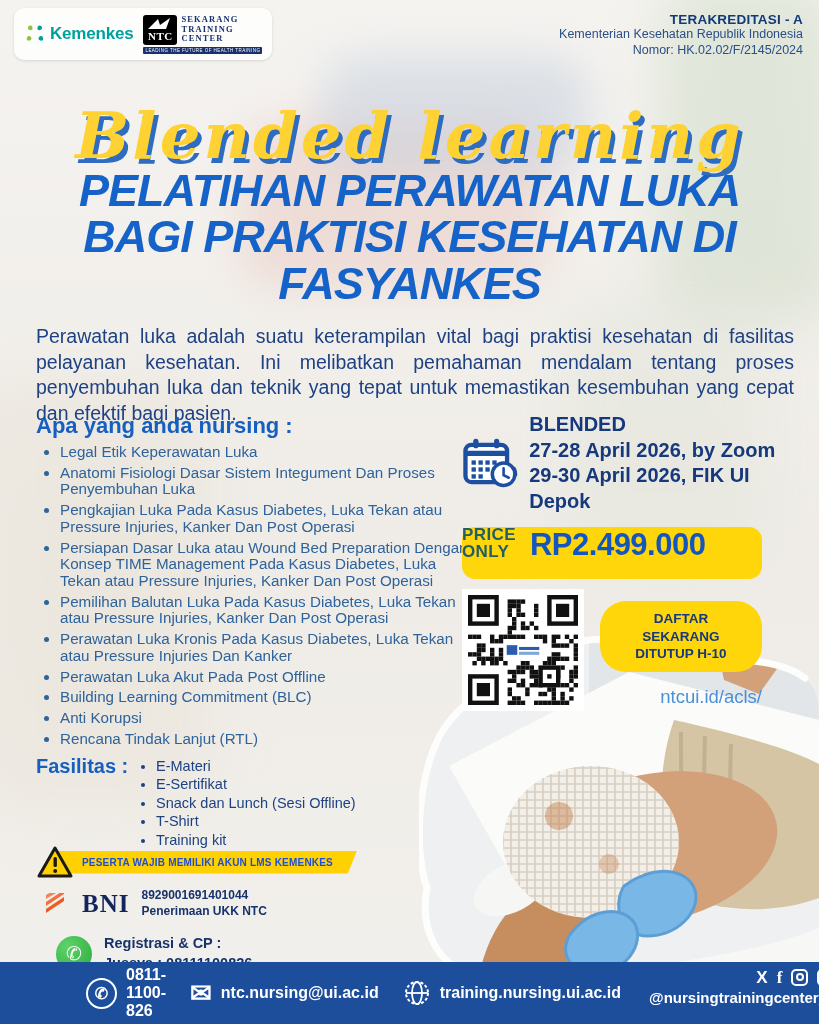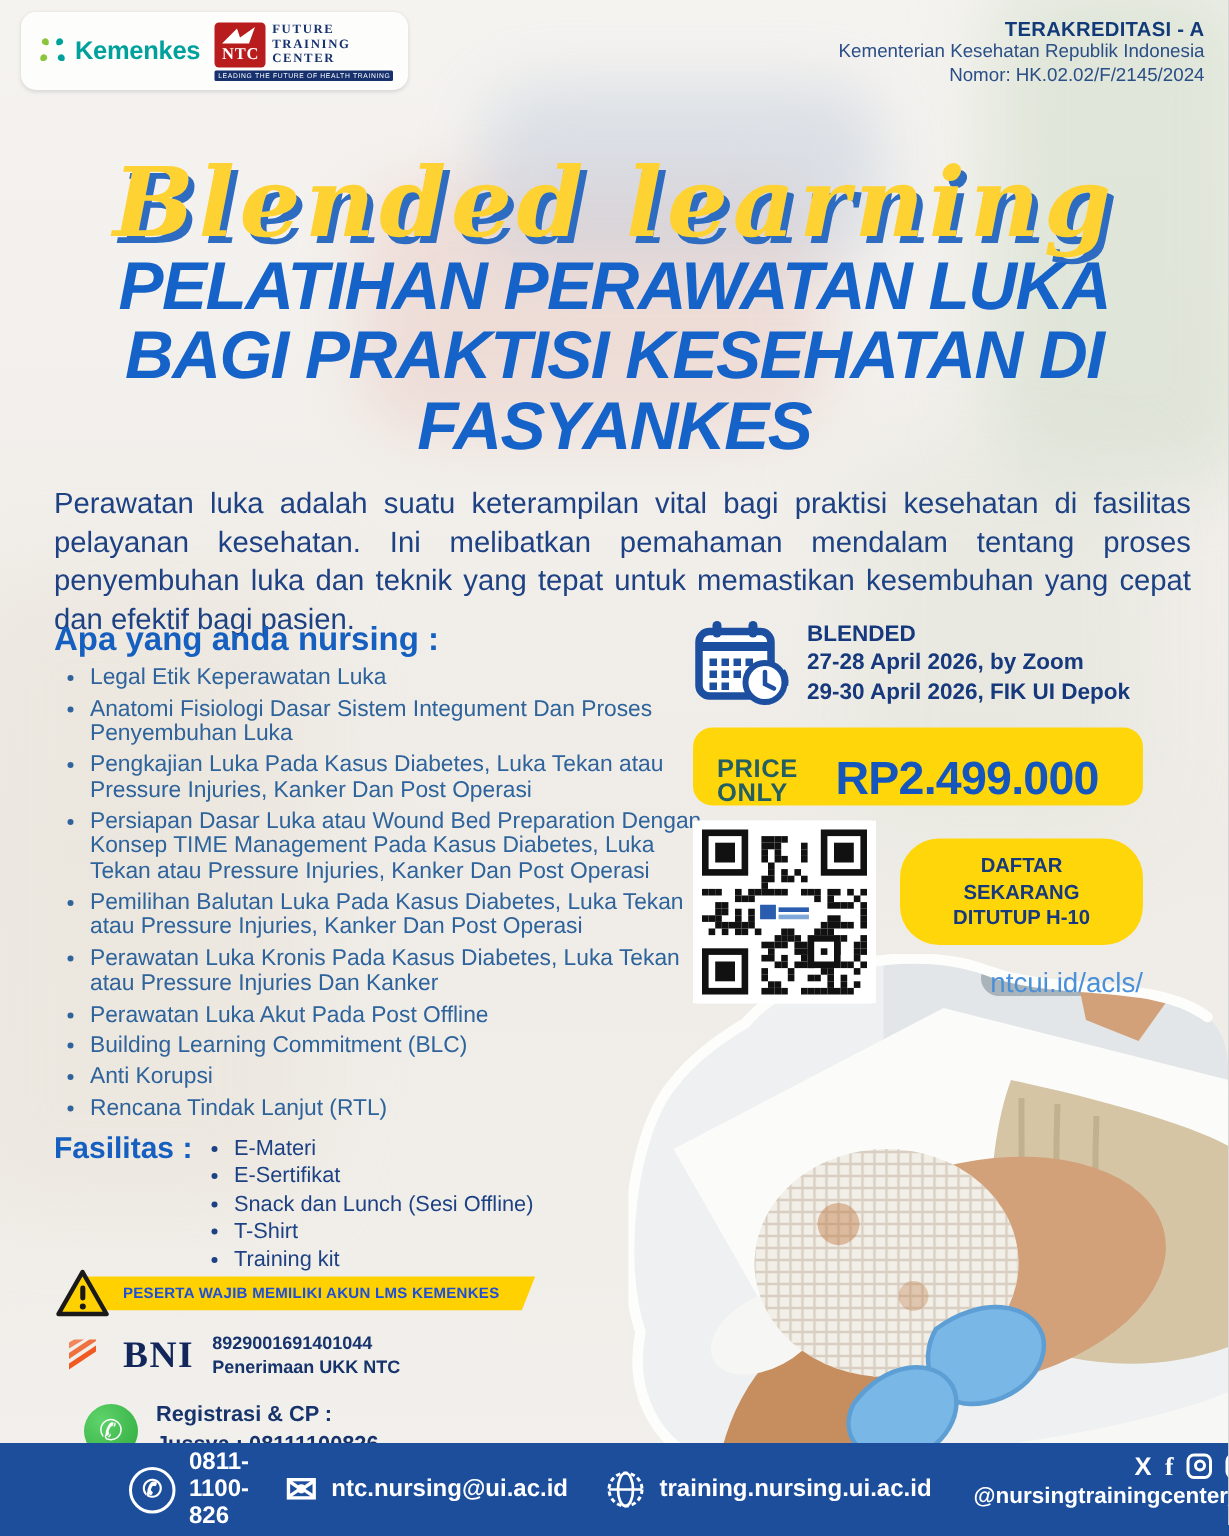--- a/index.html
+++ b/index.html
@@ -16,21 +16,21 @@
   .bgE{ right:50px; top:300px; width:210px; height:260px; background:#dde2d6; opacity:.38; filter:blur(28px); }
 
   
   .logo-card { position:absolute; left:14px; top:8px; height:52px; padding:4px 10px; background:#fdfdfc;
                border-radius:10px; display:flex; align-items:center; gap:10px; z-index:6;
                box-shadow:0 1px 3px rgba(0,0,0,.12); }
   .kemenkes { display:flex; align-items:center; gap:4px; }
   .kemenkes-text { font-size:17px; font-weight:bold; color:#00a19c; letter-spacing:-.2px; }
   .ntc { display:flex; flex-direction:column; }
   .ntc-top { display:flex; gap:4px; align-items:center; }
-  .ntc-sq { width:34px; height:30px; background:#b91c1c; border-radius:3px; position:relative;
+  .ntc-sq { width:34px; height:30px; background:#000000; border-radius:3px; position:relative;
             display:flex; align-items:flex-end; justify-content:center; }
   .ntc-abbr { color:#fff; font-family:"Liberation Serif",serif; font-weight:bold; font-size:11px; line-height:1;
               padding-bottom:3px; letter-spacing:.5px; }
   .ntc-name { display:flex; flex-direction:column; justify-content:center; }
   .ntc-name span { font-family:"Liberation Serif",serif; font-size:8.5px; font-weight:bold; color:#16316e;
                    letter-spacing:1.1px; line-height:1.1; }
   .ntc-tagline { margin-top:2px; background:#16316e; color:#fff; font-size:4.5px; letter-spacing:.45px;
                  text-align:center; padding:1px 2px; border-radius:1px; }
   .accred { position:absolute; top:12px; right:16px; text-align:right; z-index:6; }
   .accred .a1 { font-size:13.5px; font-weight:bold; color:#123a78; letter-spacing:.2px; }
@@ -53,23 +53,23 @@
   .learn-list { margin:0; padding-left:24px; }
   .learn-list li { font-size:15.2px; line-height:1.1; color:#2e639b; margin-bottom:4px; }
   .fasilitas { display:flex; margin-top:7px; }
   .fas-label { font-size:20px; font-weight:bold; color:#155fc0; width:102px; flex:none; }
   .fas-list { margin:3px 0 0 0; padding-left:18px; }
   .fas-list li { font-size:14.5px; line-height:1.14; color:#1d4183; margin-bottom:2px; }
 
   
   .right-col { position:absolute; left:462px; top:412px; width:316px; z-index:5; }
   .schedule { display:flex; align-items:center; gap:10px; }
-  .sch-text div { font-size:15px; font-weight:bold; color:#16387c; line-height:1.28; }
+  .sch-text div { font-size:20px; font-weight:bold; color:#16387c; line-height:1.28; }
   .price { margin-top:13px; width:300px; height:52px; background:#ffd60a; border-radius:13px;
-           display:flex; align-items:flex-end; padding-left:16px; gap:25px; }
+           display:flex; align-items:flex-start; gap:14px; }
   .price-label { display:flex; flex-direction:column; font-size:17px; font-weight:bold; color:#235e63;
                  line-height:.95; letter-spacing:.4px; }
   .price-value { font-size:31px; font-weight:bold; color:#1456be; letter-spacing:-.5px; }
   .reg-row { margin-top:10px; display:flex; gap:16px; }
   .qr { width:122px; height:122px; background:#fff; border-radius:4px; }
   .reg-col { display:flex; flex-direction:column; align-items:flex-end; margin-top:12px; width:162px; }
   .cta { background:#ffd60a; border-radius:26px; padding:9px 14px; text-align:center; width:100%;
          display:flex; flex-direction:column; font-size:13.5px; font-weight:bold; color:#16387c;
          line-height:1.3; cursor:pointer; }
   .reg-link { margin-top:14px; font-size:18.5px; color:#4a90d9; cursor:pointer; }
@@ -131,21 +131,21 @@
     </div>
     <div class="ntc">
       <div class="ntc-top">
         <div class="ntc-sq">
           <svg width="28" height="16" viewBox="0 0 28 16" style="position:absolute;top:2px;left:3px;">
             <path d="M2 12 L12 2 L14 8 L24 1 L20 12 Z" fill="#ffffff"></path>
           </svg>
           <span class="ntc-abbr">NTC</span>
         </div>
         <div class="ntc-name">
-          <span>FUTURE</span>
+          <span>SEKARANG</span>
           <span>TRAINING</span>
           <span>CENTER</span>
         </div>
       </div>
       <div class="ntc-tagline">LEADING THE FUTURE OF HEALTH TRAINING</div>
     </div>
   </div>
 
   <div class="accred">
     <div class="a1">TERAKREDITASI - A</div>

